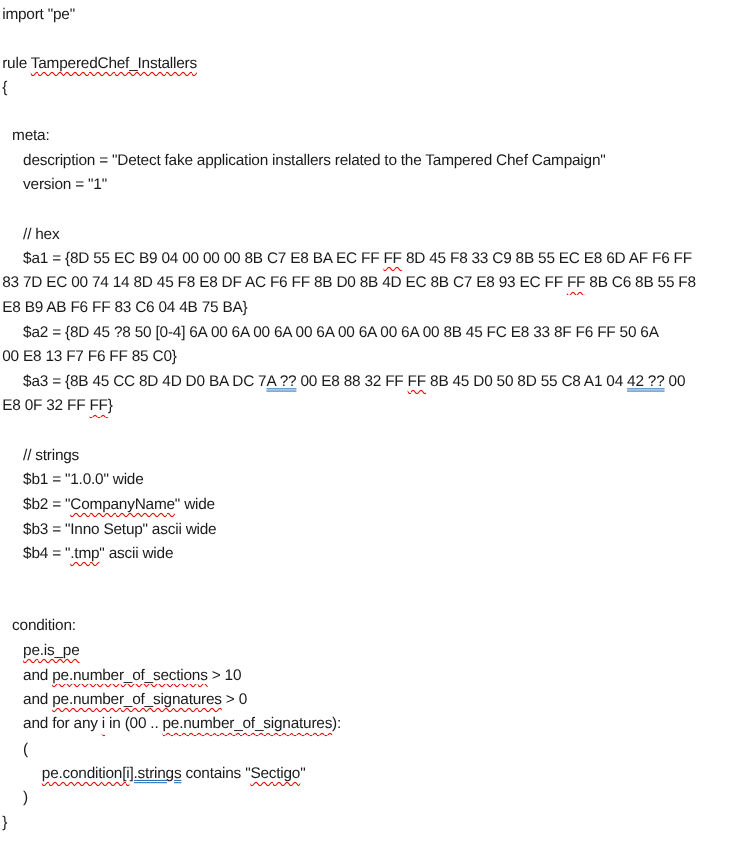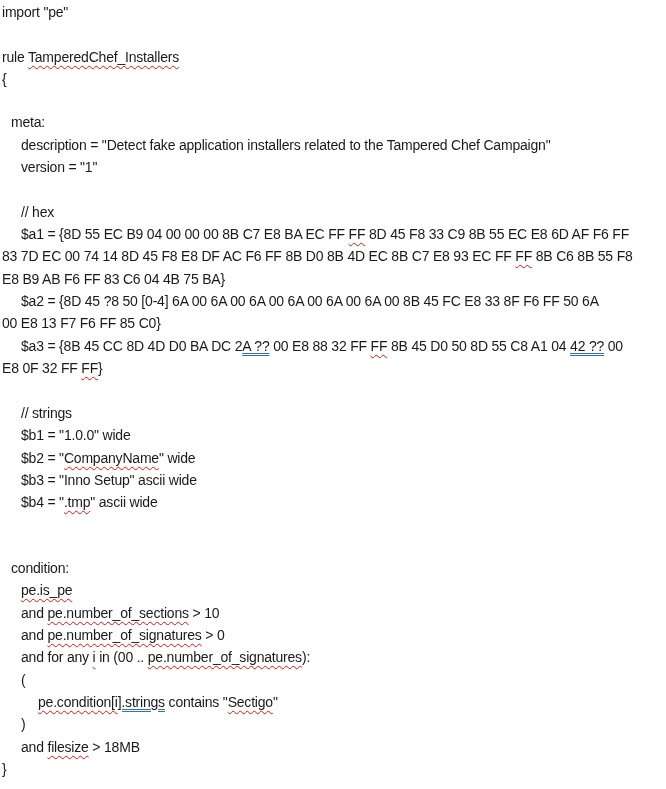--- a/index.html
+++ b/index.html
@@ -56,32 +56,31 @@
     <div class="line indent-1"><span>meta:</span></div>
     <div class="line indent-2"><span>description = "Detect fake application installers related to the Tampered Chef Campaign"</span></div>
     <div class="line indent-2"><span>version = "1"</span></div>
     <div class="line indent-0">&nbsp;</div>
     <div class="line indent-2"><span>// hex</span></div>
     <div class="line indent-2"><span>$a1 = {8D 55 EC B9 04 00 00 00 8B C7 E8 BA EC FF </span><span class="sp">FF</span><span> 8D 45 F8 33 C9 8B 55 EC E8 6D AF F6 FF</span></div>
     <div class="line indent-0"><span>83 7D EC 00 74 14 8D 45 F8 E8 DF AC F6 FF 8B D0 8B 4D EC 8B C7 E8 93 EC FF </span><span class="sp">FF</span><span> 8B C6 8B 55 F8</span></div>
     <div class="line indent-0"><span>E8 B9 AB F6 FF 83 C6 04 4B 75 BA}</span></div>
     <div class="line indent-2"><span>$a2 = {8D 45 ?8 50 [0-4] 6A 00 6A 00 6A 00 6A 00 6A 00 6A 00 8B 45 FC E8 33 8F F6 FF 50 6A</span></div>
     <div class="line indent-0"><span>00 E8 13 F7 F6 FF 85 C0}</span></div>
-    <div class="line indent-2"><span>$a3 = {8B 45 CC 8D 4D D0 BA DC 2</span><span class="gr">A ??</span><span> 00 E8 88 32 FF </span><span class="sp">FF</span><span> 8B 45 D0 50 8D 55 C8 A1 04 </span><span class="gr">42 ??</span><span> 00</span></div>
+    <div class="line indent-2"><span>$a3 = {8B 45 CC 8D 4D D0 BA DC 7</span><span class="gr">A ??</span><span> 00 E8 88 32 FF </span><span class="sp">FF</span><span> 8B 45 D0 50 8D 55 C8 A1 04 </span><span class="gr">42 ??</span><span> 00</span></div>
     <div class="line indent-0"><span>E8 0F 32 FF </span><span class="sp">FF</span><span>}</span></div>
     <div class="line indent-0">&nbsp;</div>
     <div class="line indent-2"><span>// strings</span></div>
     <div class="line indent-2"><span>$b1 = "1.0.0" wide</span></div>
     <div class="line indent-2"><span>$b2 = "</span><span class="sp">CompanyName</span><span>" wide</span></div>
     <div class="line indent-2"><span>$b3 = "Inno Setup" ascii wide</span></div>
     <div class="line indent-2"><span>$b4 = "</span><span class="sp">.tmp</span><span>" ascii wide</span></div>
     <div class="line indent-0">&nbsp;</div>
     <div class="line indent-1"><span>condition:</span></div>
     <div class="line indent-2"><span class="sp">pe.is_pe</span></div>
     <div class="line indent-2"><span>and </span><span class="sp">pe.number_of_sections</span><span> &gt; 10</span></div>
     <div class="line indent-2"><span>and </span><span class="sp">pe.number_of_signatures</span><span> &gt; 0</span></div>
     <div class="line indent-2"><span>and for any </span><span class="sp">i</span><span> in (00 .. </span><span class="sp">pe.number_of_signatures</span><span>):</span></div>
     <div class="line indent-2"><span>(</span></div>
     <div class="line indent-3"><span class="sp">pe.condition[i</span><span class="gr">].strings</span><span> contains "</span><span class="sp">Sectigo</span><span>"</span></div>
     <div class="line indent-2"><span>)</span></div>
-    <div class="line indent-2"><span>and </span><span class="sp">filesize</span><span> &gt; 18MB</span></div>
     <div class="line indent-0"><span>}</span></div>
   </div>
 
 </body></html>

